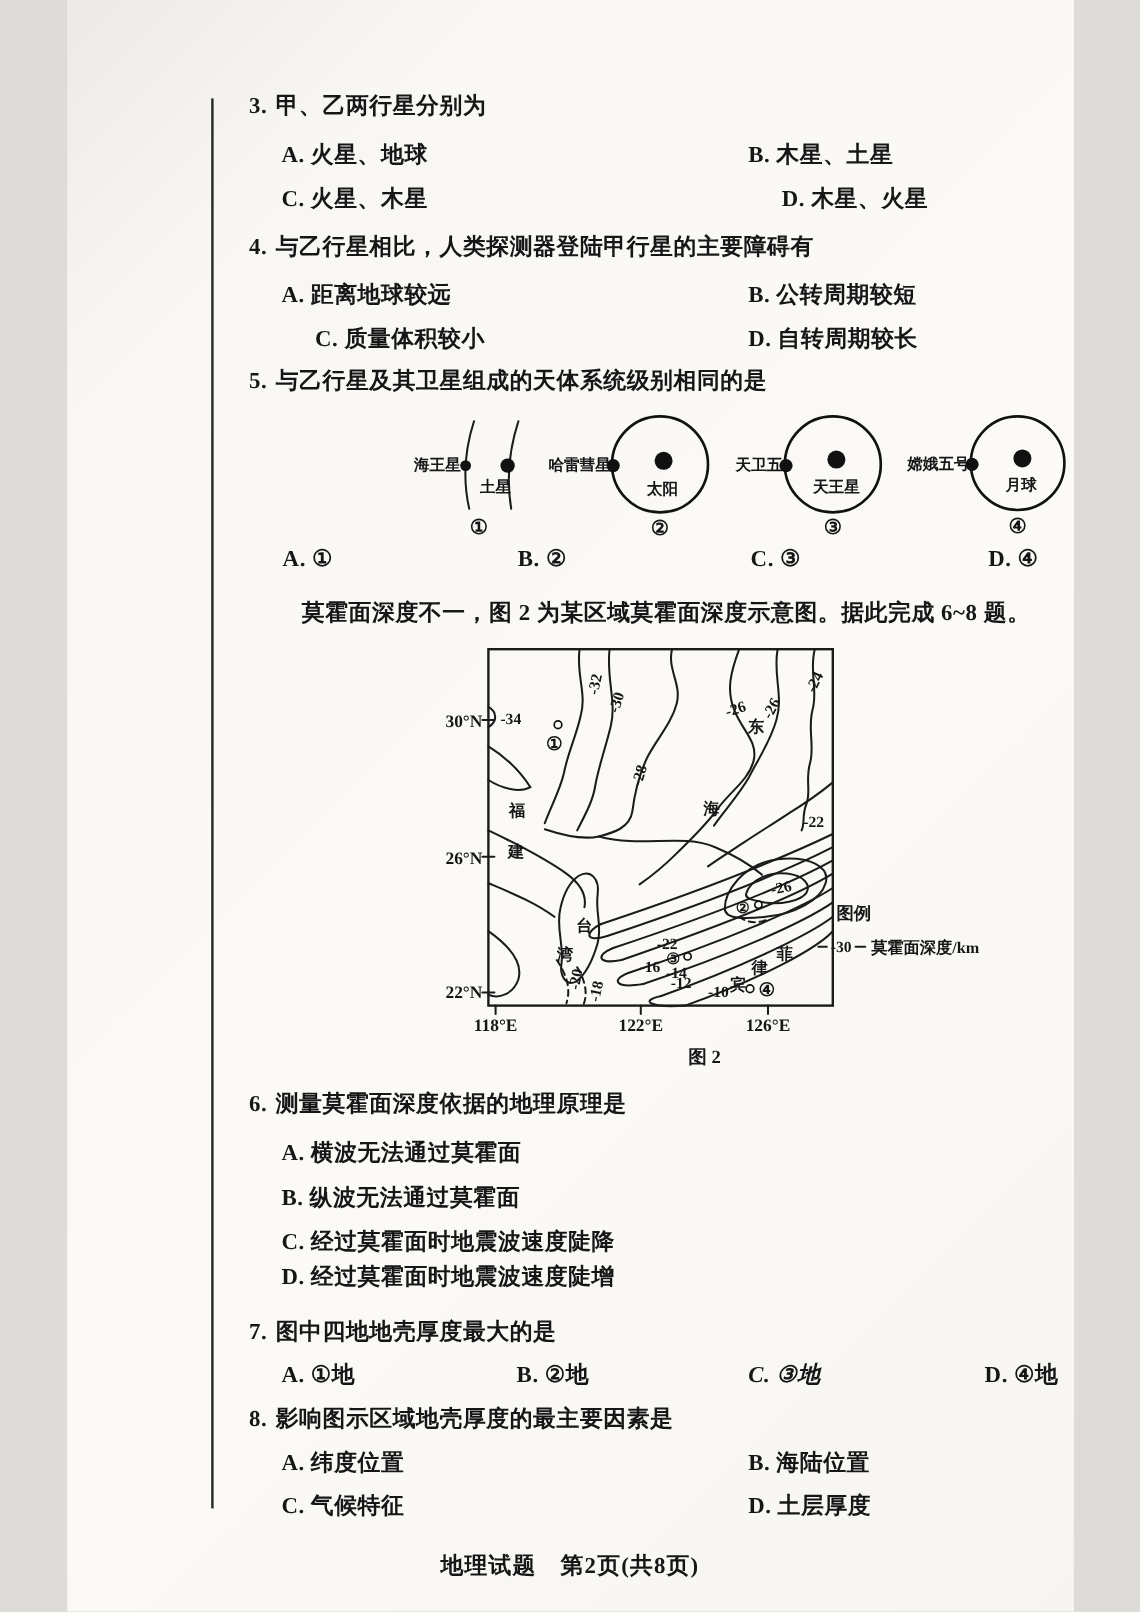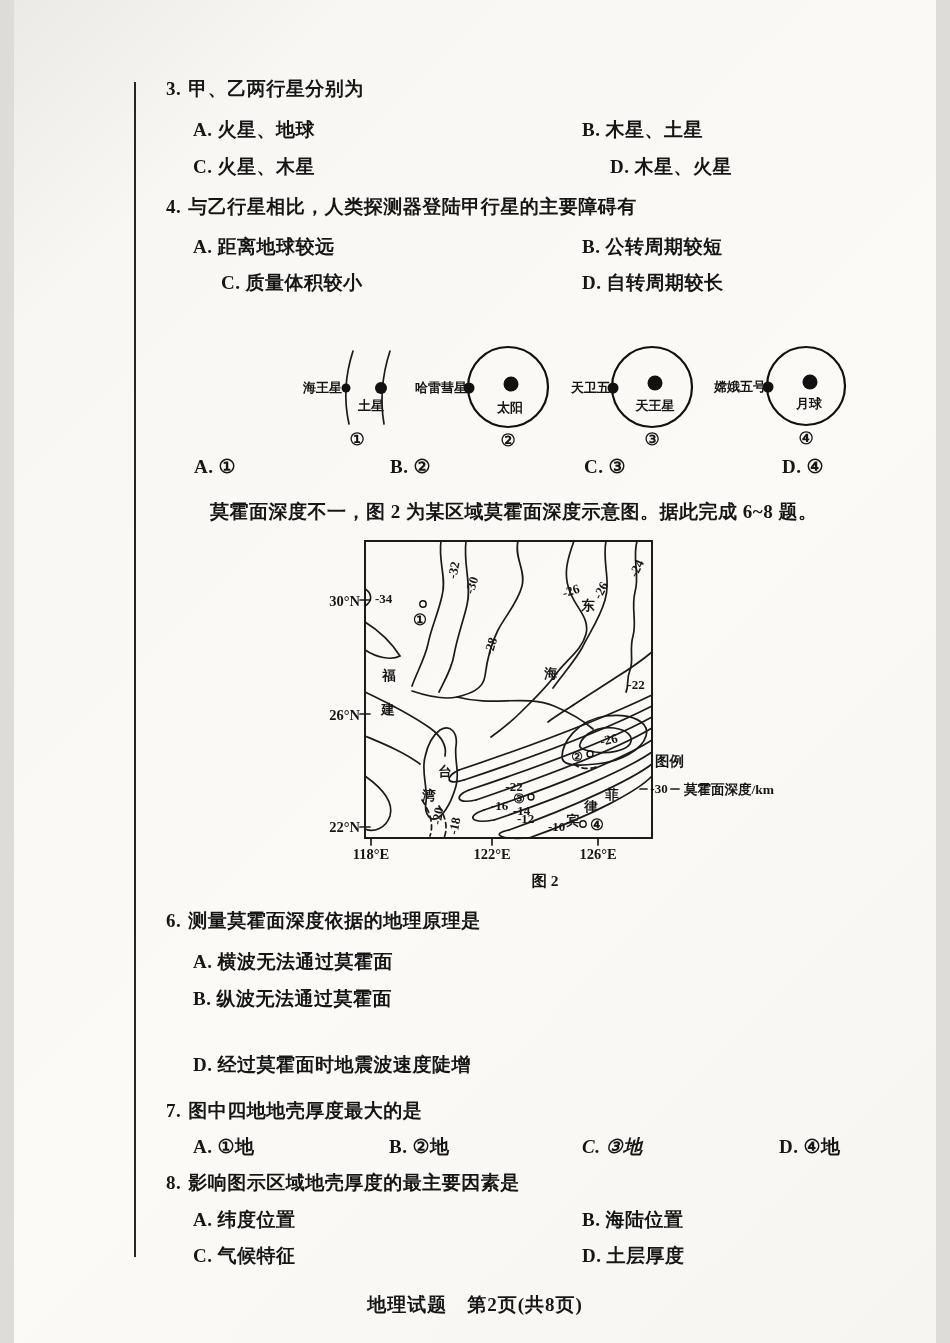--- a/index.html
+++ b/index.html
@@ -1,17 +1,17 @@
 <!DOCTYPE html>
 <html><head>
 <meta charset="utf-8">
 <style>
   html,body{margin:0;padding:0;background:#dddcd8;}
   .page{
-    position:relative;width:922px;height:1343px;margin:0 auto;
+    position:relative;width:839px;height:1343px;margin:0 auto;
     background:linear-gradient(135deg,#eceae6 0%,#f8f7f4 15%,#fbfaf7 55%,#f6f5f1 100%);
     font-family:"Liberation Serif","DejaVu Serif",serif;
     font-weight:700;color:#161616;overflow:hidden;
   }
   .t{position:absolute;white-space:nowrap;font-size:19px;line-height:1.15;letter-spacing:.5px;}
   .num{margin-right:7px;}
   .key{margin-right:5px;}
   .rule{position:absolute;background:#262626;}
   svg{position:absolute;overflow:visible;}
   .ln{fill:none;stroke:#1b1b1b;stroke-width:1.7;stroke-linecap:round;}
@@ -42,20 +42,21 @@
   <div class="t" style="left:568px;top:119px;"><span class="key">B.</span><span>木星、土星</span></div>
   <div class="t" style="left:179px;top:156px;"><span class="key">C.</span><span>火星、木星</span></div>
   <div class="t" style="left:596px;top:156px;"><span class="key">D.</span><span>木星、火星</span></div>
 
   <div class="t" style="left:152px;top:196px;"><span class="num">4.</span><span>与乙行星相比，人类探测器登陆甲行星的主要障碍有</span></div>
   <div class="t" style="left:179px;top:236px;"><span class="key">A.</span><span>距离地球较远</span></div>
   <div class="t" style="left:568px;top:236px;"><span class="key">B.</span><span>公转周期较短</span></div>
   <div class="t" style="left:179px;top:272px;margin-left:28px;"><span class="key">C.</span><span>质量体积较小</span></div>
   <div class="t" style="left:568px;top:272px;"><span class="key">D.</span><span>自转周期较长</span></div>
 
+  <div class="t" style="left:152px;top:307px;"><span class="num">5.</span><span>与乙行星及其卫星组成的天体系统级别相同的是</span></div>
 
   <svg class="fig1-svg" style="left:260px;top:330px;" width="580" height="130" viewBox="260 330 580 130">
 
     <text class="fl" x="328" y="392" text-anchor="end">海王星</text>
     <path class="ln" d="M 339,351 Q 327,388 335,424"></path>
     <circle class="dot" cx="332" cy="388" r="4.5"></circle>
     <path class="ln" d="M 376,351 Q 364,388 370,424"></path>
     <circle class="dot" cx="367" cy="388" r="6"></circle>
     <text class="fl" x="344" y="410">土星</text>
     <text class="cnum" x="343" y="445" text-anchor="middle">①</text>
@@ -179,20 +180,21 @@
     <text class="cl" x="645" y="793" text-anchor="middle">-30</text>
     <line class="ln" x1="657" y1="789" x2="665" y2="789"></line>
     <text class="rl" x="670" y="794">莫霍面深度/km</text>
 
     <text class="pnb" x="531" y="886" text-anchor="middle">图 2</text>
   </svg>
 
   <div class="t" style="left:152px;top:910px;"><span class="num">6.</span><span>测量莫霍面深度依据的地理原理是</span></div>
   <div class="t" style="left:179px;top:951px;"><span class="key">A.</span><span>横波无法通过莫霍面</span></div>
   <div class="t" style="left:179px;top:988px;"><span class="key">B.</span><span>纵波无法通过莫霍面</span></div>
+  <div class="t" style="left:179px;top:1025px;"><span class="key">C.</span><span>经过莫霍面时地震波速度陡降</span></div>
   <div class="t" style="left:179px;top:1054px;"><span class="key">D.</span><span>经过莫霍面时地震波速度陡增</span></div>
 
   <div class="t" style="left:152px;top:1100px;"><span class="num">7.</span><span>图中四地地壳厚度最大的是</span></div>
   <div class="t" style="left:179px;top:1136px;"><span class="key">A.</span><span>①地</span></div>
   <div class="t" style="left:375px;top:1136px;"><span class="key">B.</span><span>②地</span></div>
   <div class="t" style="left:568px;top:1136px;font-style:italic;"><span class="key">C.</span><span>③地</span></div>
   <div class="t" style="left:765px;top:1136px;"><span class="key">D.</span><span>④地</span></div>
 
   <div class="t" style="left:152px;top:1172px;"><span class="num">8.</span><span>影响图示区域地壳厚度的最主要因素是</span></div>
   <div class="t" style="left:179px;top:1209px;"><span class="key">A.</span><span>纬度位置</span></div>

